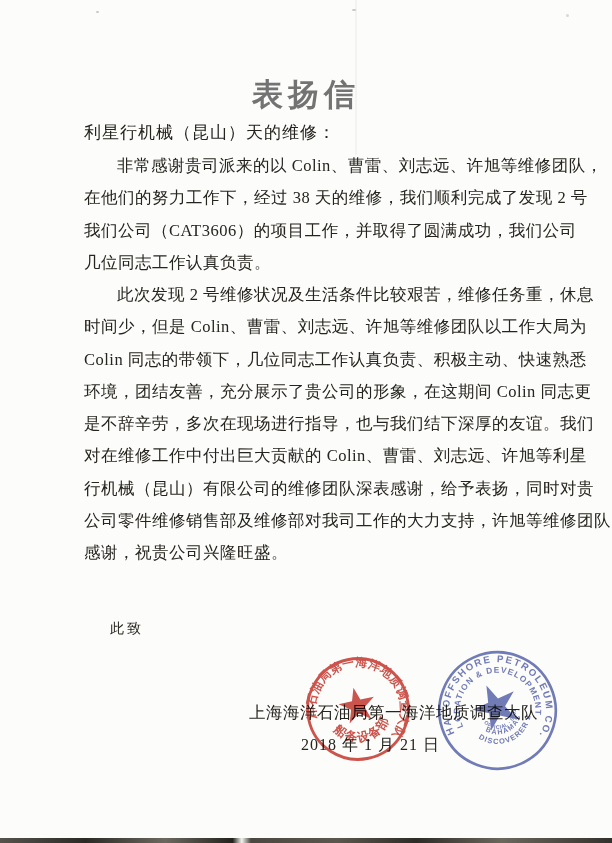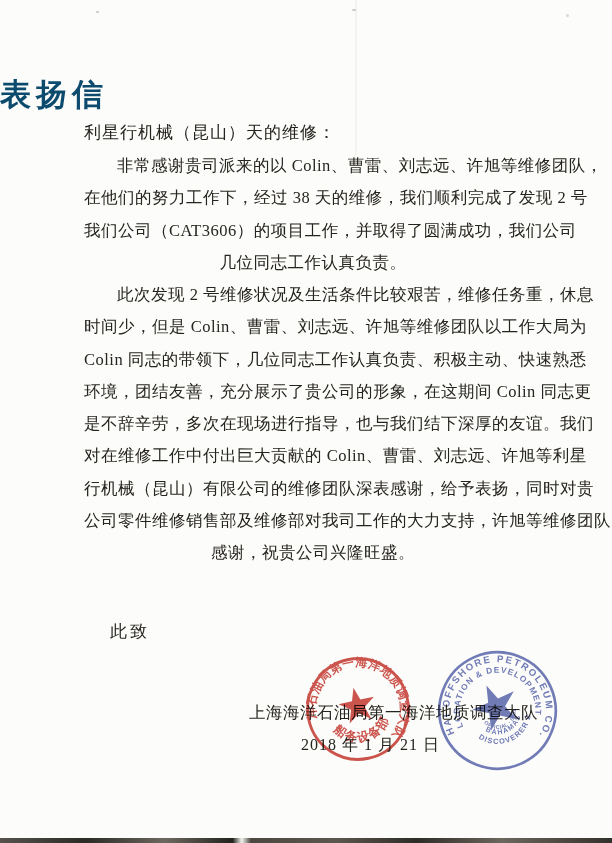--- a/index.html
+++ b/index.html
@@ -2,30 +2,30 @@
 <html><head>
 <meta charset="utf-8">
 <style>
   html,body{margin:0;padding:0;background:#e8e8e6;}
   .page{
     position:relative;width:612px;height:843px;margin:0 auto;
     background:#fcfcfa;overflow:hidden;
     font-family:"Liberation Serif","DejaVu Serif",serif;color:#26241f;
   }
   .title{
-    position:absolute;top:74px;left:0;width:100%;
-    font-size:31px;font-weight:700;letter-spacing:5px;color:#0c4a6e;
+    position:absolute;top:74px;left:0;width:100%;text-align:center;
+    font-size:31px;font-weight:700;letter-spacing:5px;color:#737373;
   }
   .recipient{position:absolute;top:121px;left:84px;font-size:17px;letter-spacing:1px;}
   .para{position:absolute;left:84px;width:458px;font-size:16.5px;line-height:32.3px;letter-spacing:0.5px;}
   .p1{top:150px;}
   .p2{top:279px;}
-  .line{white-space:nowrap;text-align:center;}
+  .line{white-space:nowrap;}
   .indent{text-indent:2em;}
-  .closing{position:absolute;top:620px;left:110px;font-size:17px;letter-spacing:3px;text-align:center;}
+  .closing{position:absolute;top:620px;left:110px;font-size:14px;letter-spacing:3px;text-align:center;}
   .signature{position:absolute;top:702px;left:249px;font-size:16.5px;letter-spacing:0.5px;}
   .date{position:absolute;top:735px;left:301px;font-size:16px;letter-spacing:1px;}
 
   .stamp{position:absolute;mix-blend-mode:multiply;}
   .stamp-red{left:301px;top:652px;width:114px;height:114px;transform:rotate(-12deg);opacity:.9;}
   .stamp-blue{left:427px;top:640px;width:141px;height:141px;transform:rotate(-24deg);opacity:.85;}
 
   .crease{position:absolute;left:355px;top:0;width:2px;height:155px;background:rgba(110,110,100,0.06);}
   .speck{position:absolute;border-radius:50%;background:rgba(60,58,52,0.28);}
   .speck.s1{left:96px;top:11px;width:3px;height:2px;}

